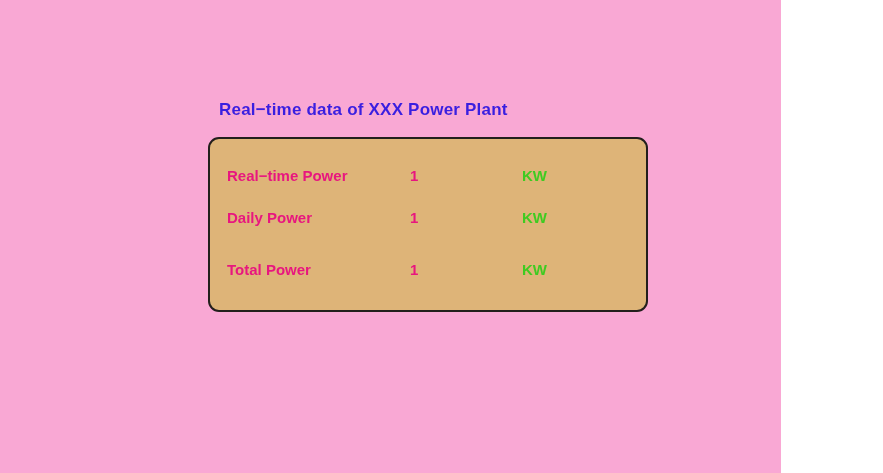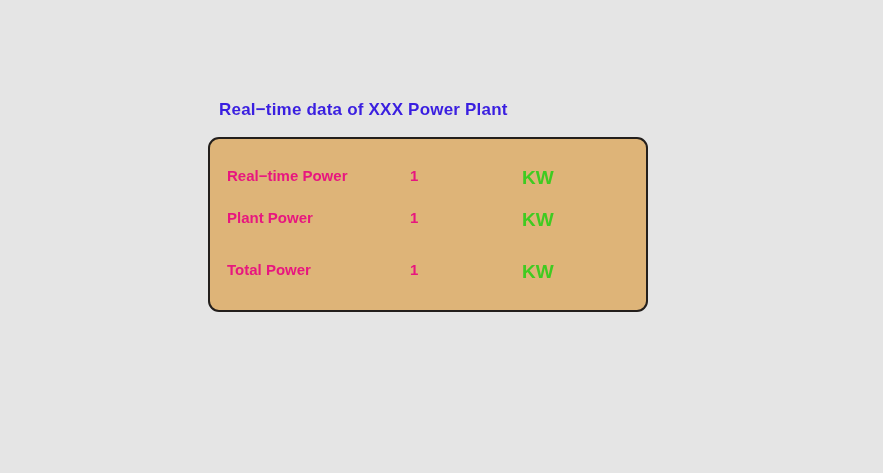--- a/index.html
+++ b/index.html
@@ -7,23 +7,23 @@
     padding: 0;
   }
   body {
     width: 883px;
     height: 473px;
     overflow: hidden;
     font-family: "Liberation Sans", sans-serif;
   }
   #screen {
     position: relative;
-    width: 883px;
+    width: 781px;
     height: 473px;
-    background: #e5e5e5;
+    background: #f9a8d4;
   }
   #dashboard-title {
     position: absolute;
     left: 219px;
     top: 100px;
     font-size: 17px;
     font-weight: bold;
     color: #3A1FE0;
     letter-spacing: 0.2px;
     white-space: nowrap;
@@ -65,21 +65,21 @@
     top: 0;
     font-size: 15px;
     font-weight: bold;
     color: #E8167F;
     white-space: nowrap;
   }
   .row-unit {
     position: absolute;
     left: 312px;
     top: 0;
-    font-size: 19px;
+    font-size: 15px;
     font-weight: bold;
     color: #3FCB21;
     white-space: nowrap;
   }
 </style>
 </head>
 <body>
 
 <div id="screen">
 
@@ -87,21 +87,21 @@
 
   <div id="data-panel">
 
     <div class="data-row r0">
       <span class="row-label">Real−time Power</span>
       <span class="row-value">1</span>
       <span class="row-unit">KW</span>
     </div>
 
     <div class="data-row r1">
-      <span class="row-label">Plant Power</span>
+      <span class="row-label">Daily Power</span>
       <span class="row-value">1</span>
       <span class="row-unit">KW</span>
     </div>
 
     <div class="data-row r2">
       <span class="row-label">Total Power</span>
       <span class="row-value">1</span>
       <span class="row-unit">KW</span>
     </div>
 

